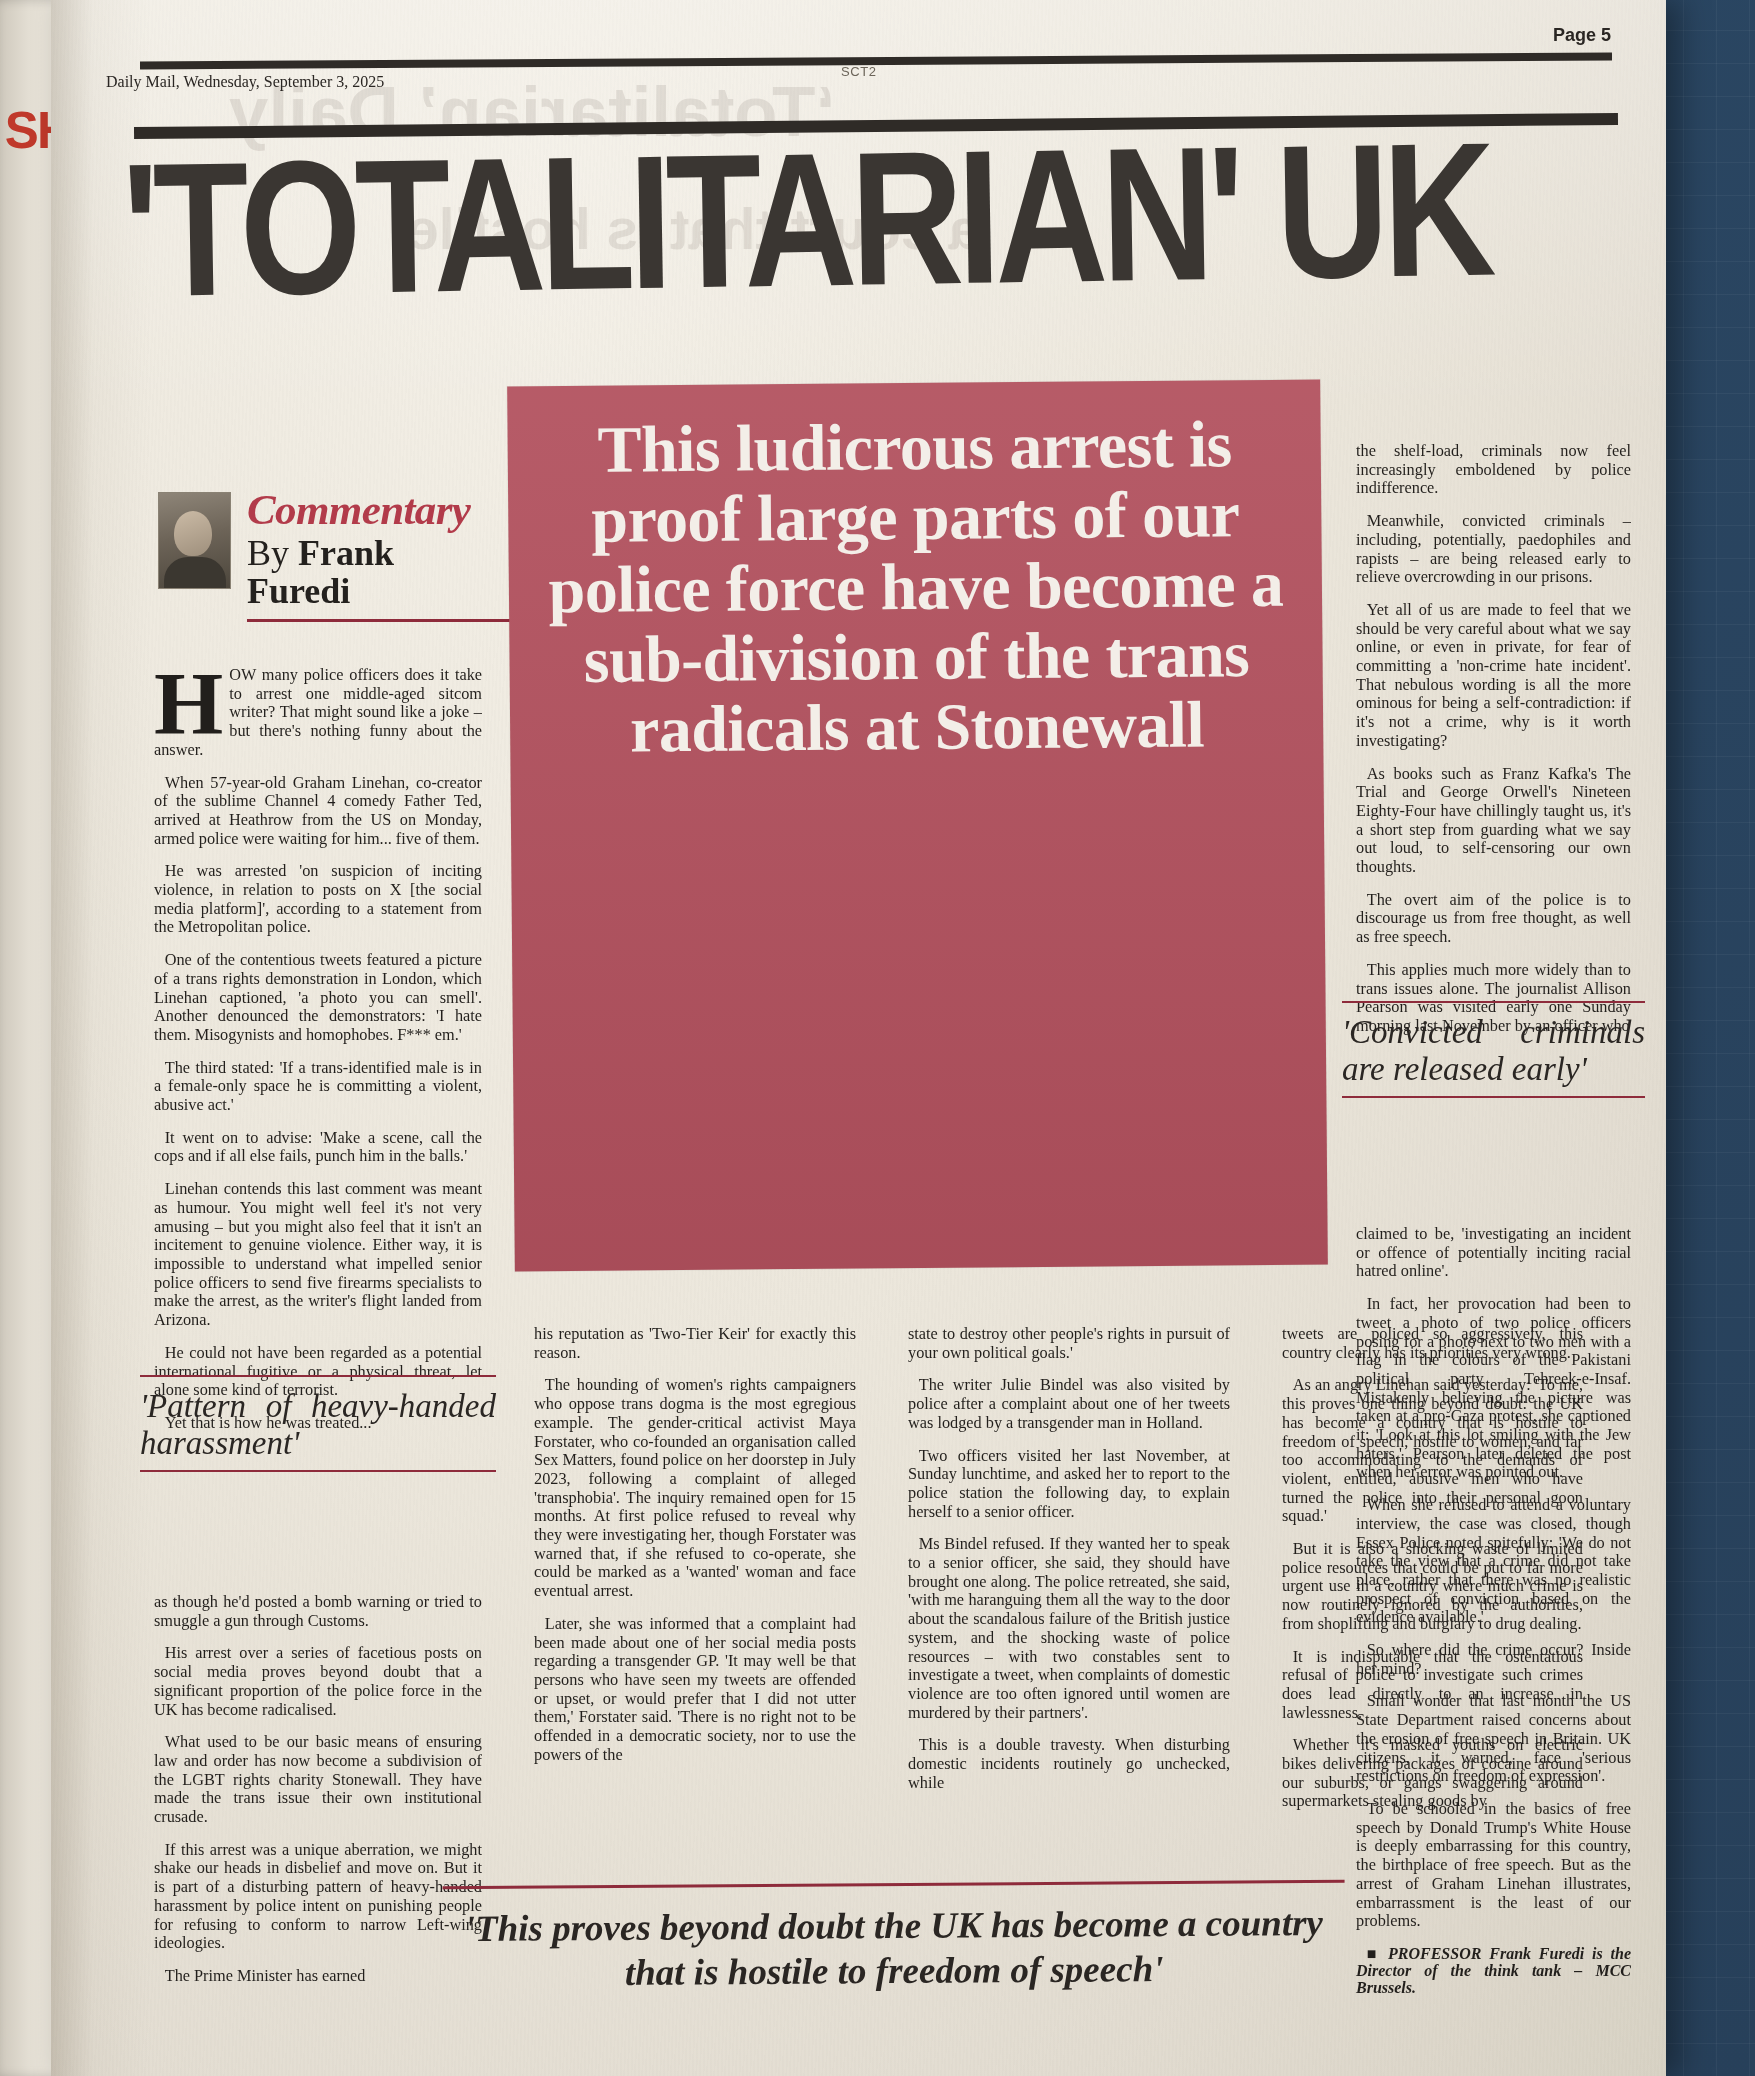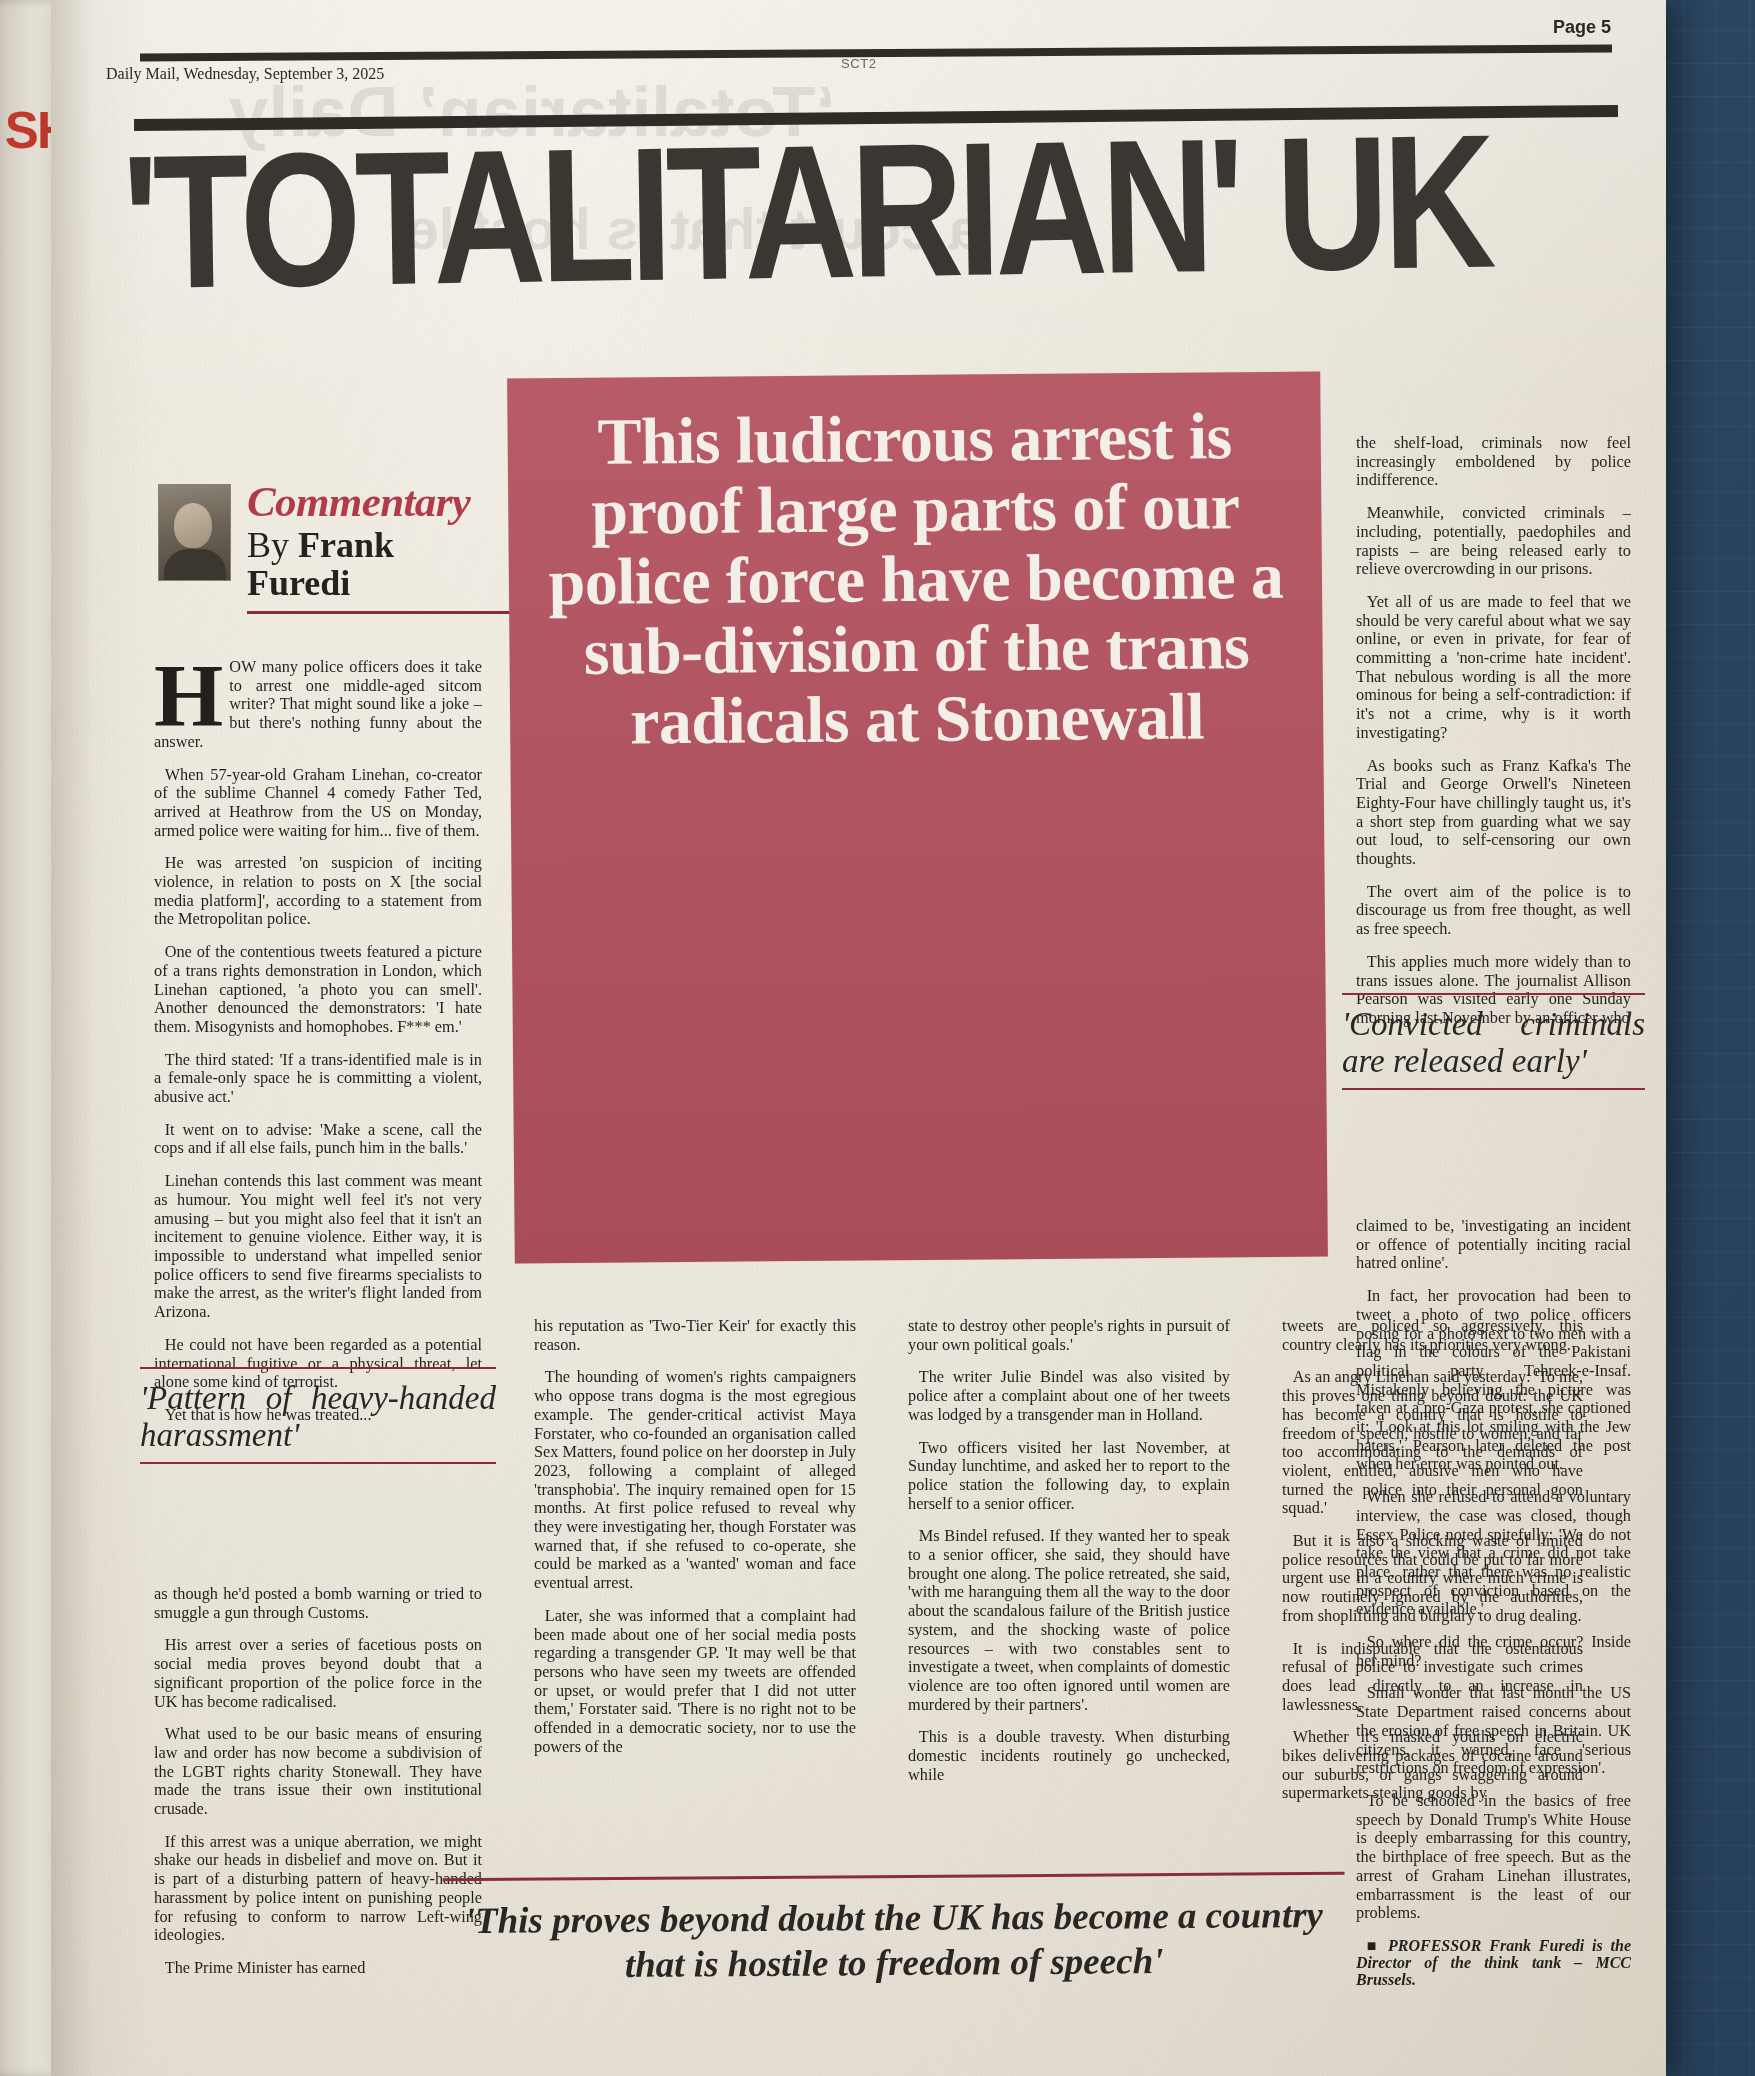--- a/index.html
+++ b/index.html
@@ -48,21 +48,21 @@
       repeating-linear-gradient(92deg, rgba(0,0,0,.012) 0 1.8px, rgba(255,255,255,.012) 1.8px 3.6px);
     pointer-events:none;
   }
   
   .ghost {
     position:absolute; color:rgba(90,80,70,.13);
     font-family:"Liberation Sans", sans-serif; font-weight:bold;
     transform:scaleX(-1);
     white-space:nowrap; pointer-events:none;
   }
-  .content { position:absolute; left:0; top:4px; width:1615px; height:1879px; }
+  .content { position:absolute; left:0; top:12px; width:1615px; height:1879px; }
 
   
   .page-num {
     position:absolute; right:55px; top:13px;
     font-family:"Liberation Sans", sans-serif; font-weight:bold; font-size:18px; color:#2a2623;
   }
   .dateline {
     position:absolute; left:55px; top:61px;
     font-family:"Liberation Serif", serif; font-weight:normal; font-size:16px; color:#2a2623;
   }

